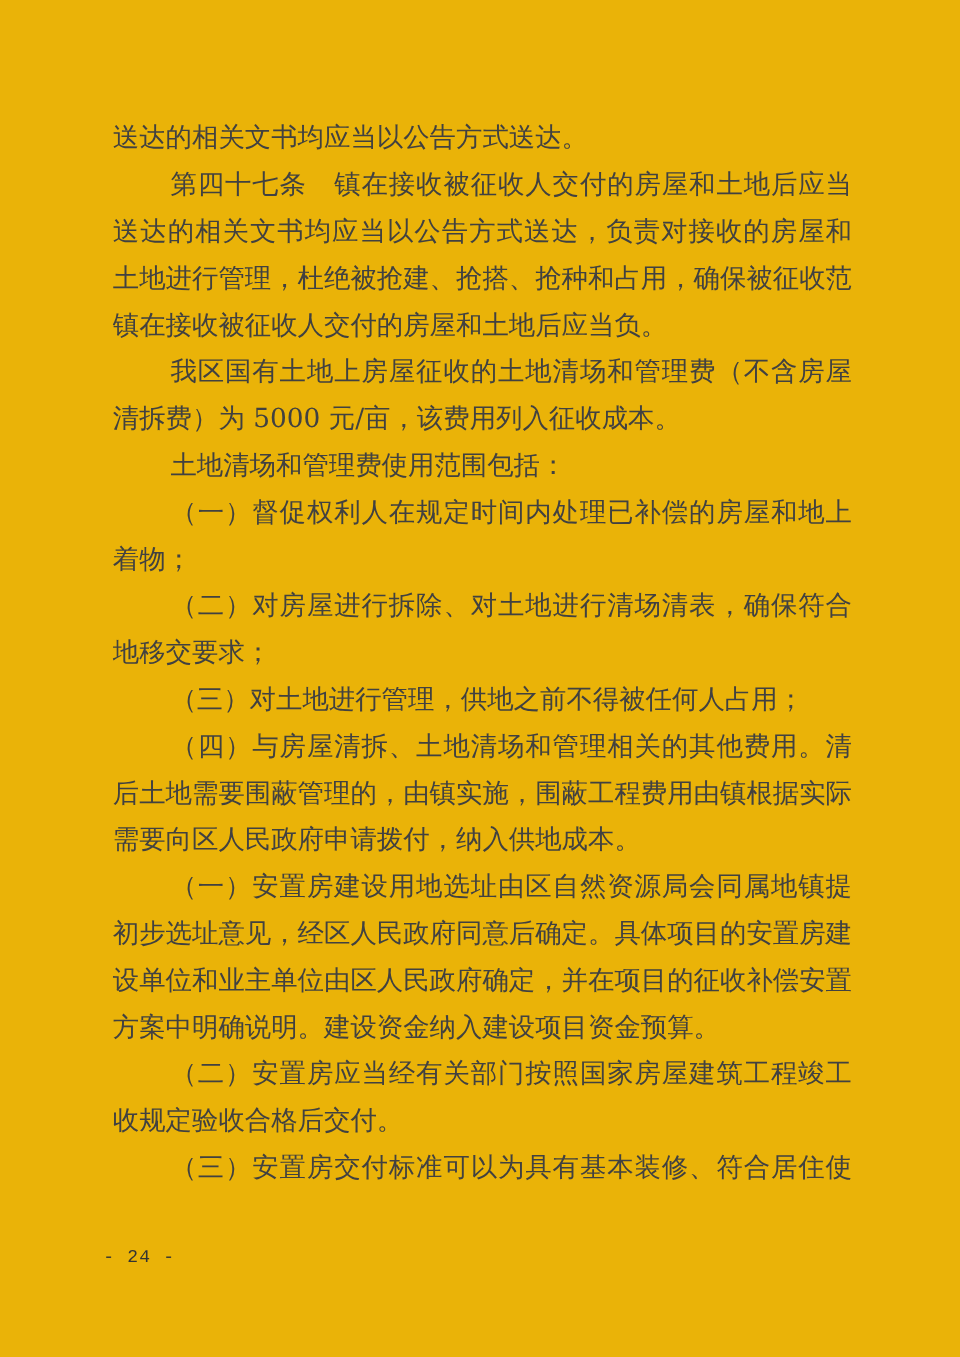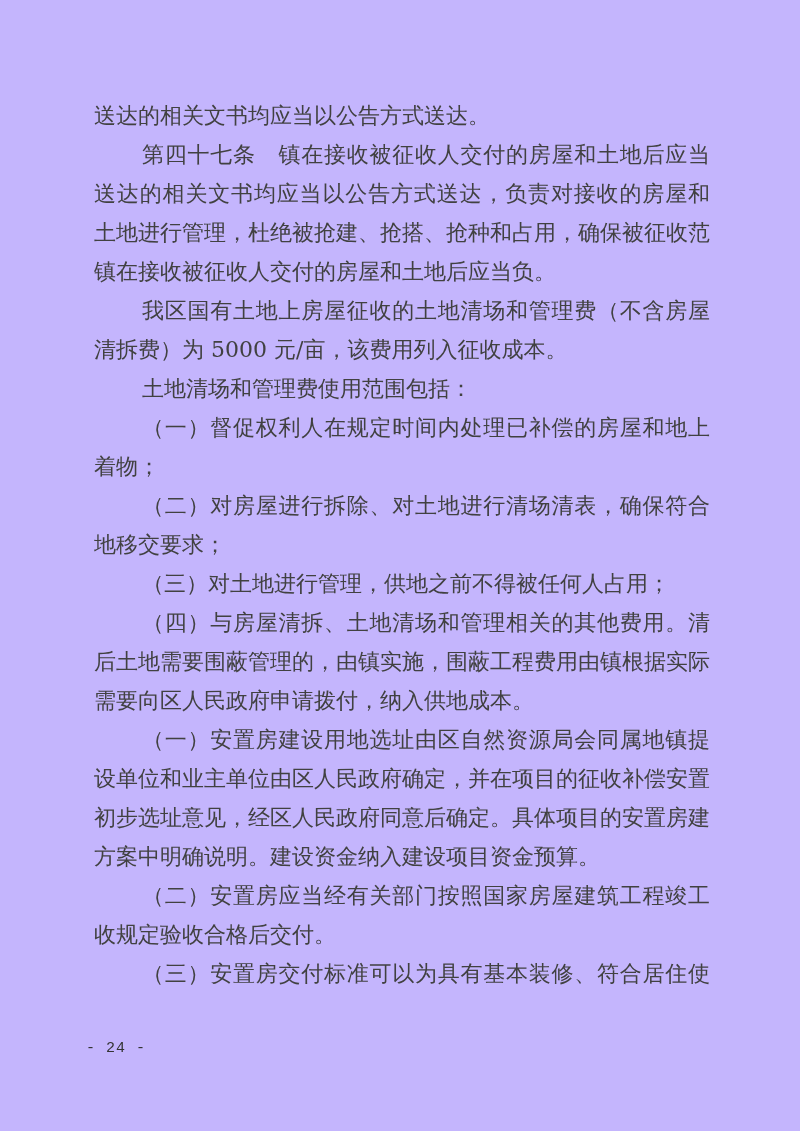--- a/index.html
+++ b/index.html
@@ -51,40 +51,40 @@
     top: 1040px;
     font-size: 15px;
     letter-spacing: 1px;
     color: #333333;
     font-family: Liberation Mono, monospace;
   }
 </style>
 </head>
 <body>
 
-<div class="page" style="background: #c4b5fd;">
+<div class="page" style="background: #eab308;">
   <div class="textblock" style="color: rgb(65, 65, 65);">
       <div class="line">送达的相关文书均应当以公告方式送达。</div>
       <div class="line fill indent">第四十七条　镇在接收被征收人交付的房屋和土地后应当负</div>
       <div class="line fill">送达的相关文书均应当以公告方式送达，负责对接收的房屋和</div>
       <div class="line fill">土地进行管理，杜绝被抢建、抢搭、抢种和占用，确保被征收范</div>
       <div class="line">镇在接收被征收人交付的房屋和土地后应当负。</div>
       <div class="line fill indent">我区国有土地上房屋征收的土地清场和管理费（不含房屋的</div>
       <div class="line">清拆费）为 5000 元/亩，该费用列入征收成本。</div>
       <div class="line indent">土地清场和管理费使用范围包括：</div>
       <div class="line fill indent">（一）督促权利人在规定时间内处理已补偿的房屋和地上附</div>
       <div class="line">着物；</div>
       <div class="line fill indent">（二）对房屋进行拆除、对土地进行清场清表，确保符合净</div>
       <div class="line">地移交要求；</div>
       <div class="line indent">（三）对土地进行管理，供地之前不得被任何人占用；</div>
       <div class="line fill indent">（四）与房屋清拆、土地清场和管理相关的其他费用。清场</div>
       <div class="line fill">后土地需要围蔽管理的，由镇实施，围蔽工程费用由镇根据实际</div>
       <div class="line">需要向区人民政府申请拨付，纳入供地成本。</div>
       <div class="line fill indent">（一）安置房建设用地选址由区自然资源局会同属地镇提出</div>
+      <div class="line fill">初步选址意见，经区人民政府同意后确定。具体项目的安置房建</div>
       <div class="line fill">设单位和业主单位由区人民政府确定，并在项目的征收补偿安置</div>
-      <div class="line fill">初步选址意见，经区人民政府同意后确定。具体项目的安置房建</div>
       <div class="line">方案中明确说明。建设资金纳入建设项目资金预算。</div>
       <div class="line fill indent">（二）安置房应当经有关部门按照国家房屋建筑工程竣工验</div>
       <div class="line">收规定验收合格后交付。</div>
       <div class="line fill indent">（三）安置房交付标准可以为具有基本装修、符合居住使用</div>
     </div>
   <div class="pagenum">- 24 -</div>
 </div>
 
 </body></html>

